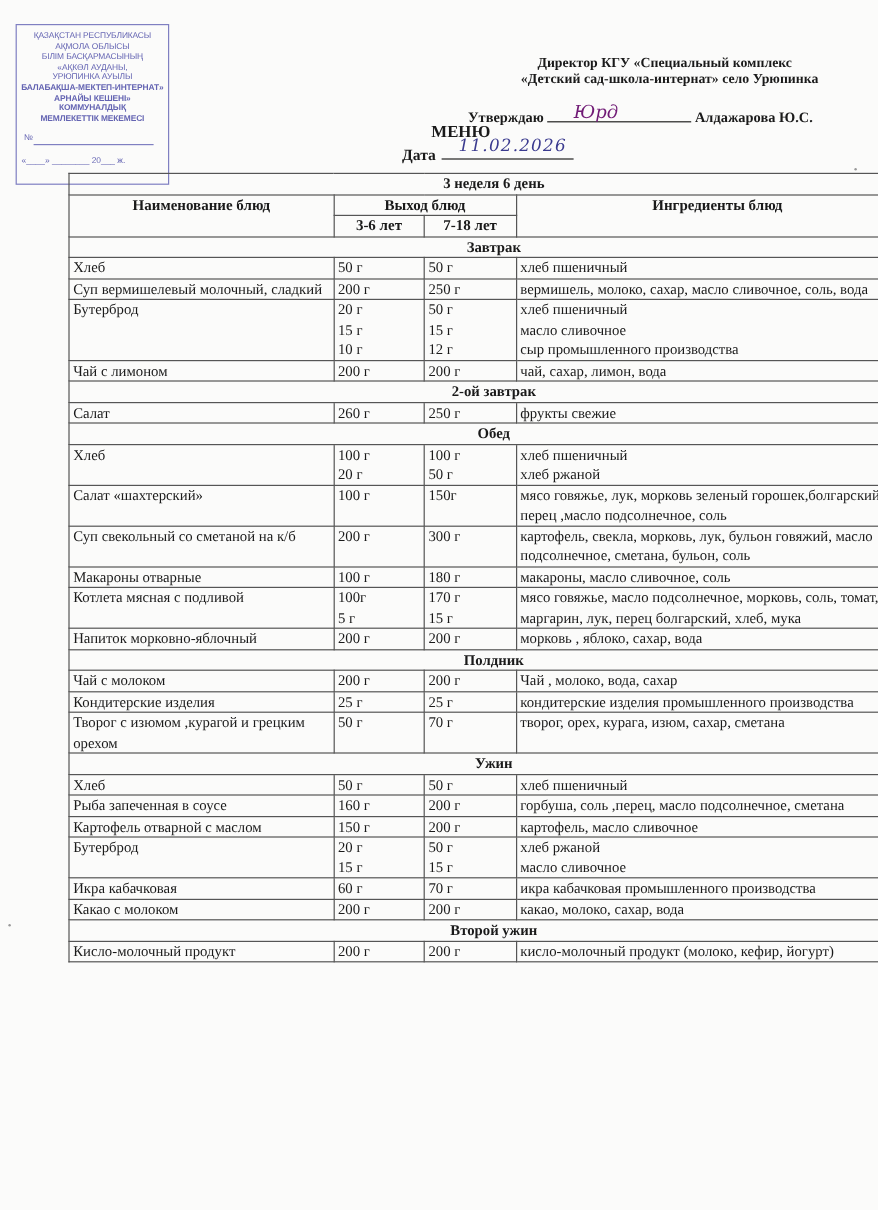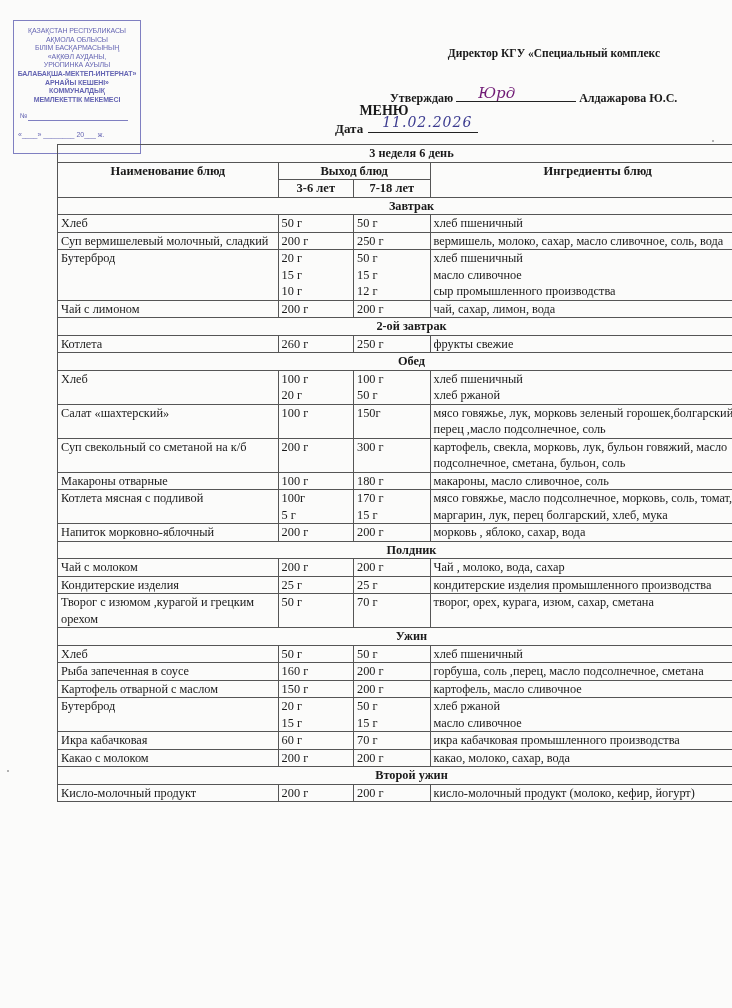--- a/index.html
+++ b/index.html
@@ -60,20 +60,21 @@
       <span class="line bold">АРНАЙЫ КЕШЕНІ»</span>
       <span class="line bold">КОММУНАЛДЫҚ</span>
       <span class="line bold">МЕМЛЕКЕТТІК МЕКЕМЕСІ</span>
     </div>
   <span class="num"><span>№</span><span class="u"></span></span>
   <span class="dt">«____» ________ 20___ ж.</span>
 </div>
 
 <div class="approve">
   <div class="l1">Директор КГУ «Специальный комплекс</div>
+  <div>«Детский сад-школа-интернат» село Урюпинка</div>
 </div>
 
 <div class="sign-row">
   <span>Утверждаю</span><span class="line"><span class="sig">Юрд</span></span><span>Алдажарова Ю.С.</span>
 </div>
 
 <div class="menu-title">МЕНЮ</div>
 
 <div class="date-row">
   <span>Дата</span><span class="line"><span class="handdate">11.02.2026</span></span>
@@ -155,21 +156,21 @@
           <span>200 г</span>
         </td>
         <td class="multi">
           <span>чай, сахар, лимон, вода</span>
         </td>
       </tr>
       <tr class="section">
         <td colspan="4">2-ой завтрак</td>
       </tr>
       <tr>
-        <td>Котлета</td>
+        <td>Салат</td>
         <td class="multi">
           <span>260 г</span>
         </td>
         <td class="multi">
           <span>250 г</span>
         </td>
         <td class="multi">
           <span>фрукты свежие</span>
         </td>
       </tr>

